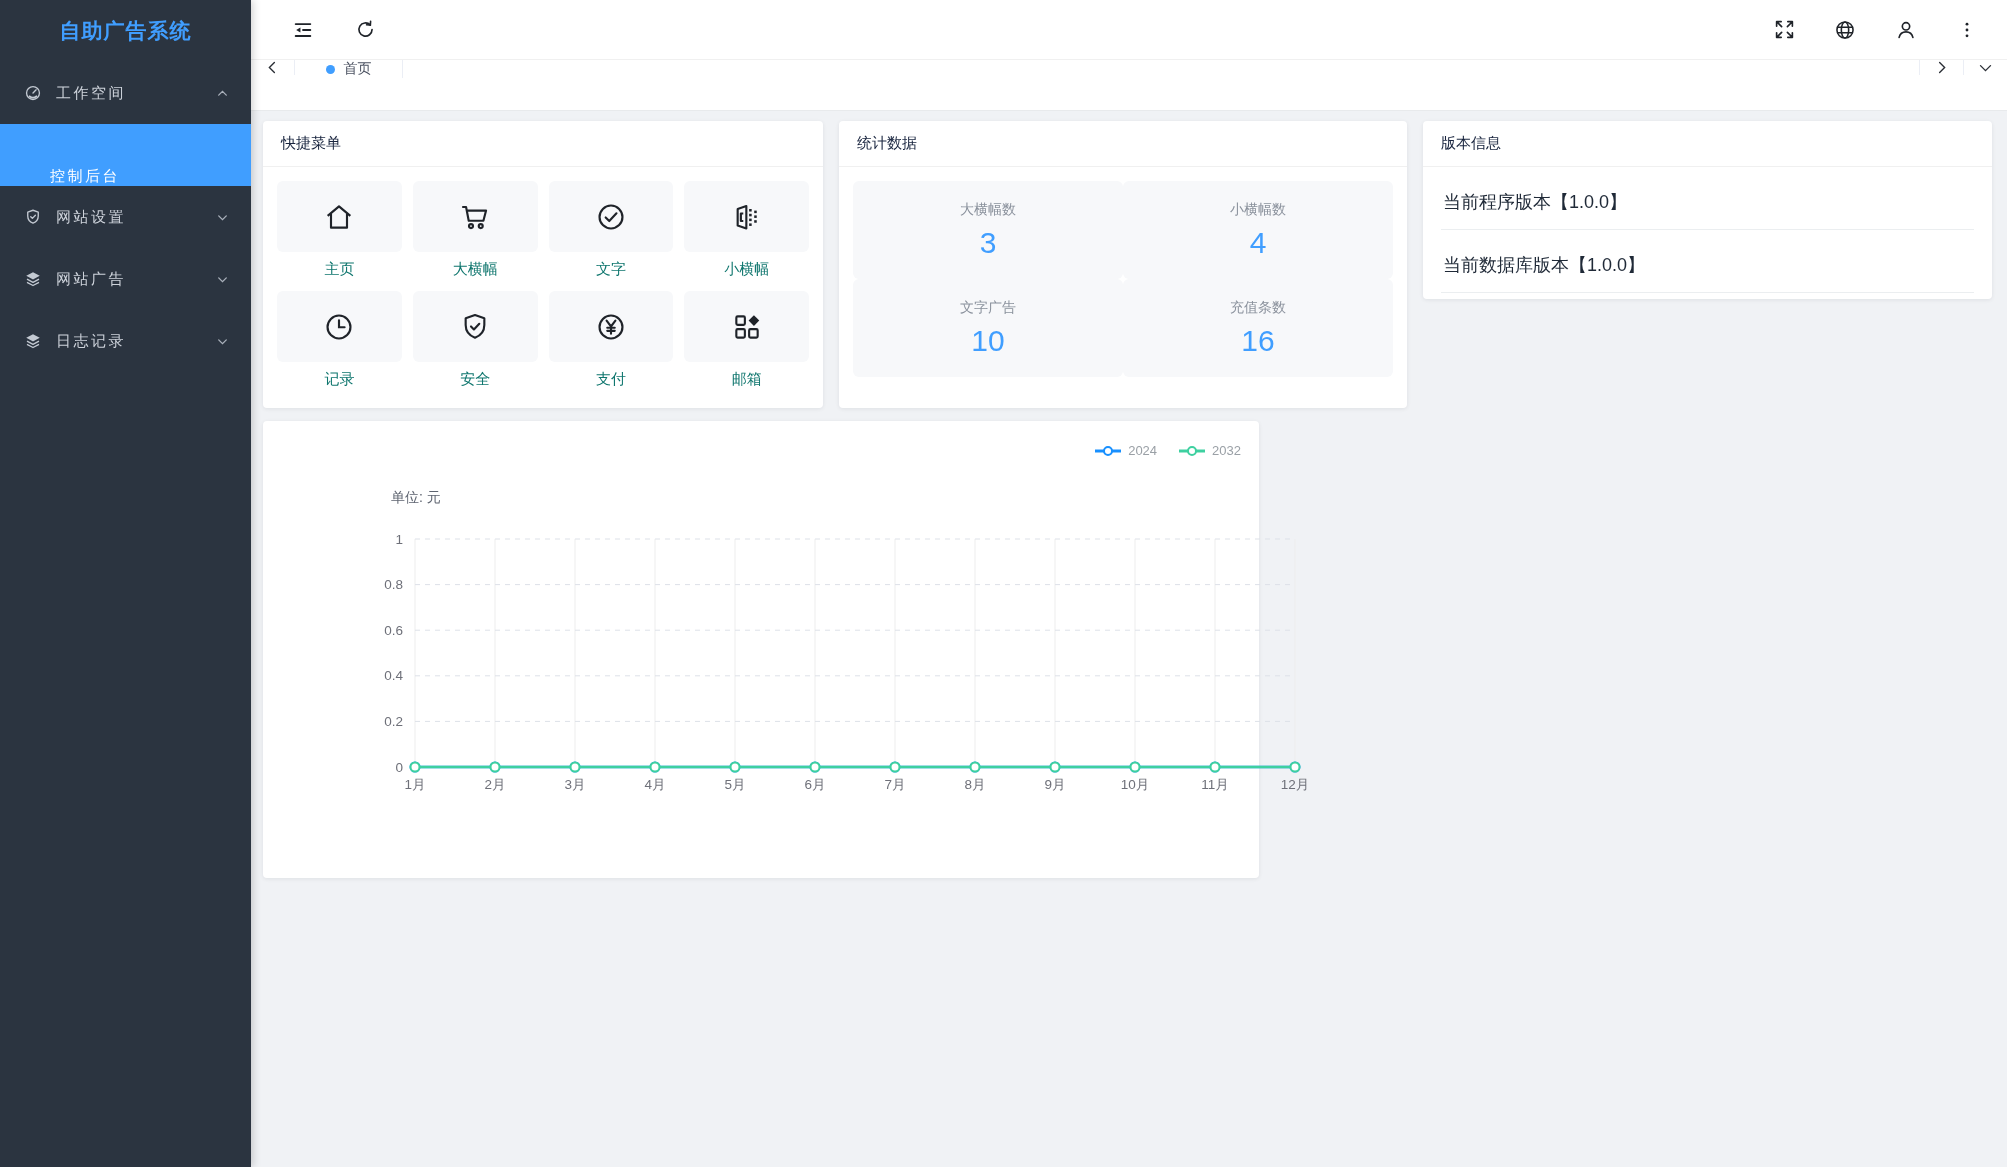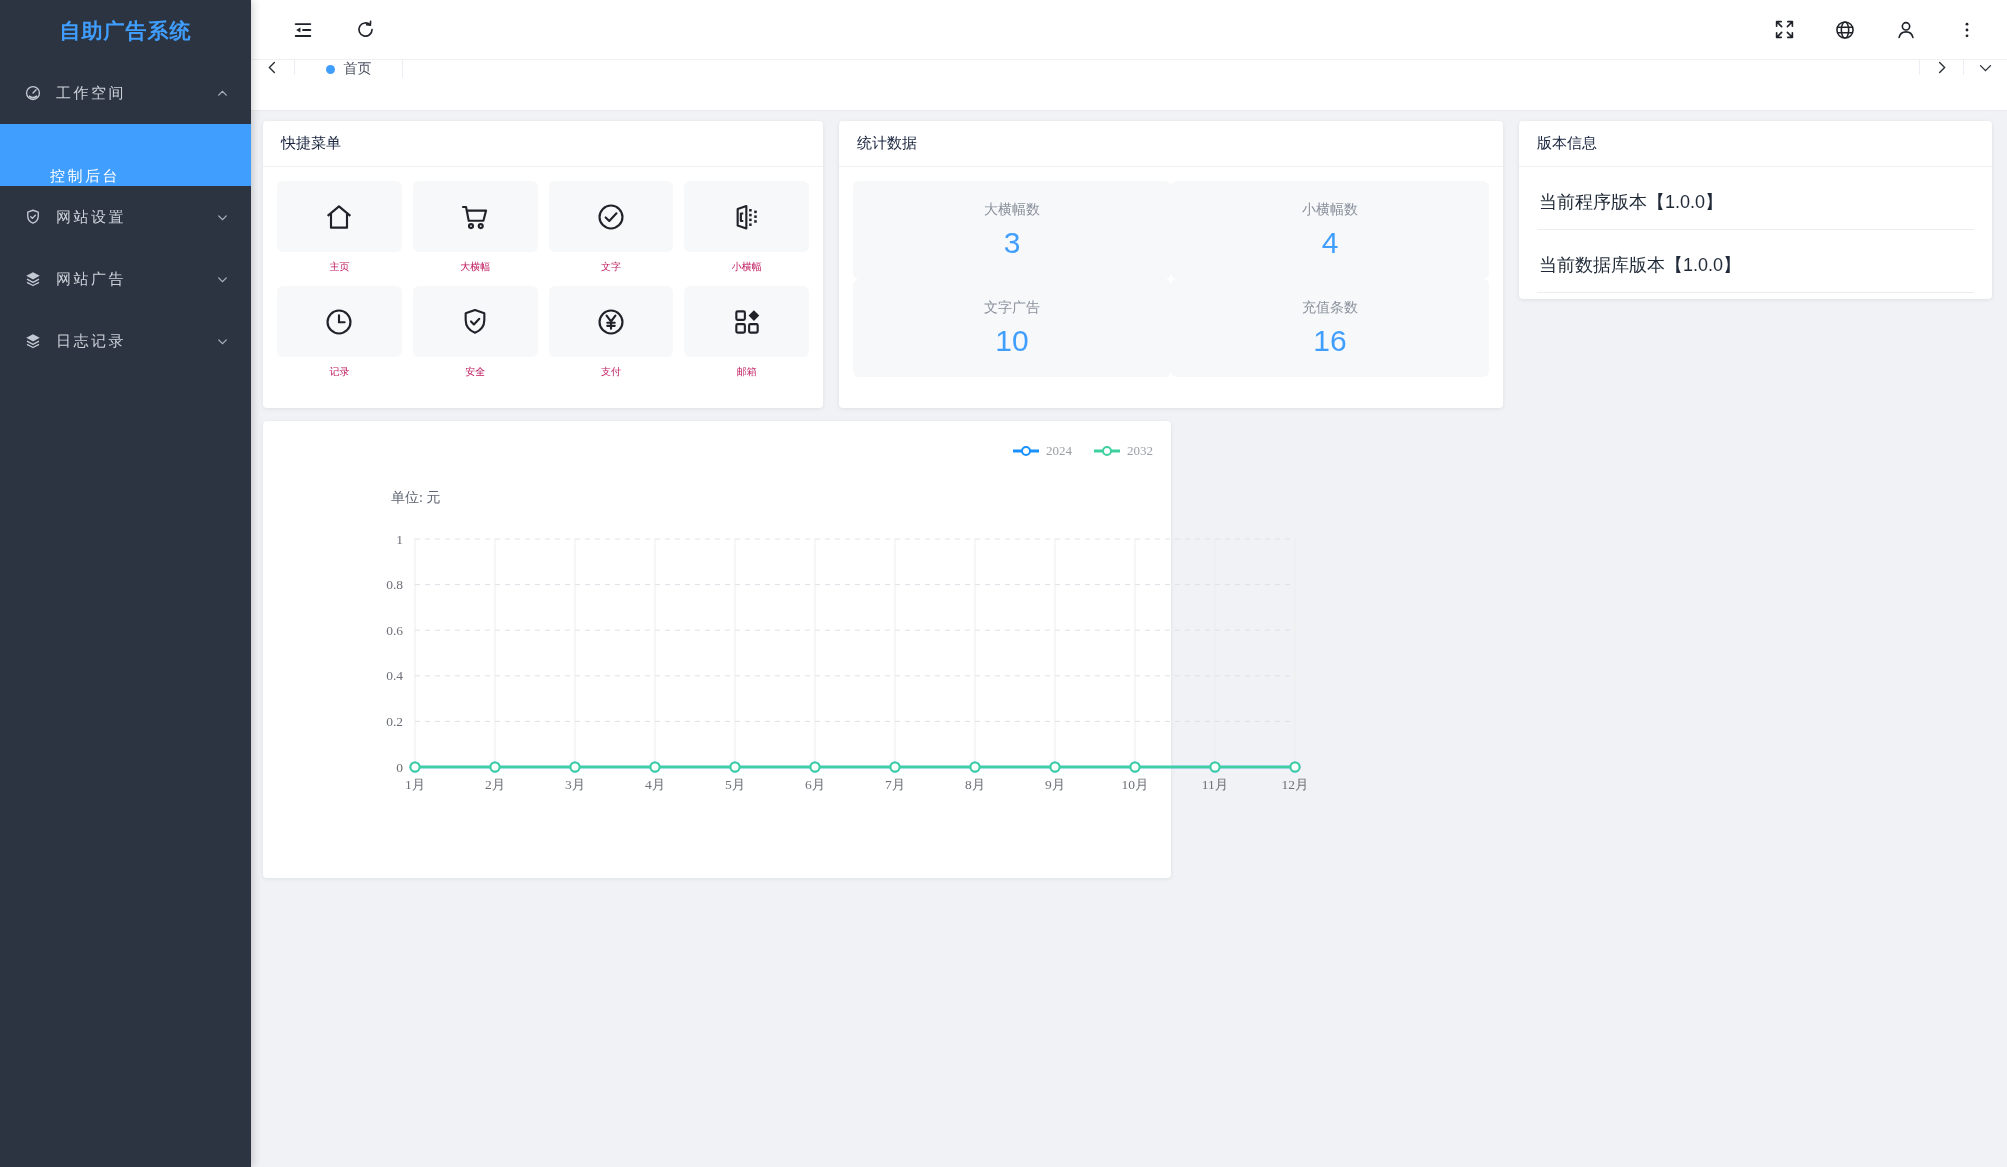--- a/index.html
+++ b/index.html
@@ -55,36 +55,36 @@
   .card { background:#fff; border-radius:4px; box-shadow:0 1px 4px rgba(0,21,41,.08); }
   .card-header { height:46px; display:flex; align-items:center; padding:0 18px;
                  font-size:15px; color:#17233d; border-bottom:1px solid #f0f0f0; }
 
   .card-quick { width:560px; height:287px; }
   .quick-grid { display:grid; grid-template-columns:repeat(4,1fr); column-gap:11px;
                 row-gap:0; padding:14px 14px 0 14px; }
   .quick-item { display:flex; flex-direction:column; align-items:center; cursor:pointer; }
   .quick-box { width:100%; height:71px; background:#f7f8fa; border-radius:6px;
                display:flex; align-items:center; justify-content:center; color:#1f2329; }
-  .quick-label { font-size:10px; color:#be185d; margin:8px 0 12px; }
-
-  .card-stats { width:664px; height:287px; }
+  .quick-label { font-size:15px; color:#0f766e; margin:8px 0 12px; }
+
+  .card-stats { width:568px; height:287px; }
   .stats-grid { display:grid; grid-template-columns:repeat(2,1fr); padding:14px; }
   .stat-box { height:98px; background:#f7f8fa; border-radius:6px; display:flex;
               flex-direction:column; align-items:center; justify-content:center; gap:7px; }
   .stat-label { font-size:14px; color:#8a919c; }
   .stat-value { font-size:30px; color:#409eff; }
 
   .card-version { flex:1; }
   .version-body { padding:0 18px 6px; }
   .version-item { padding:23px 2px 15px; border-bottom:1px solid #ebeef0;
                   font-size:18px; color:#1f2937; }
 
   .row2 { margin-top:13px; }
-  .card-chart { width:908px; height:457px; position:relative;font-family:Liberation Serif, serif; }
+  .card-chart { width:996px; height:457px; position:relative; }
   .chart-title { position:absolute; left:128px; top:68px; font-size:14px; color:#5e6470; }
   .chart-legend { position:absolute; top:22px; right:18px; display:flex; gap:22px; }
   .legend-item { display:flex; align-items:center; gap:7px; cursor:pointer; }
   .legend-label { font-size:13px; color:#9aa0a6; }
 </style>
 </head>
 <body>
 
 <aside class="sidebar">
   <div class="logo">自助广告系统</div>

